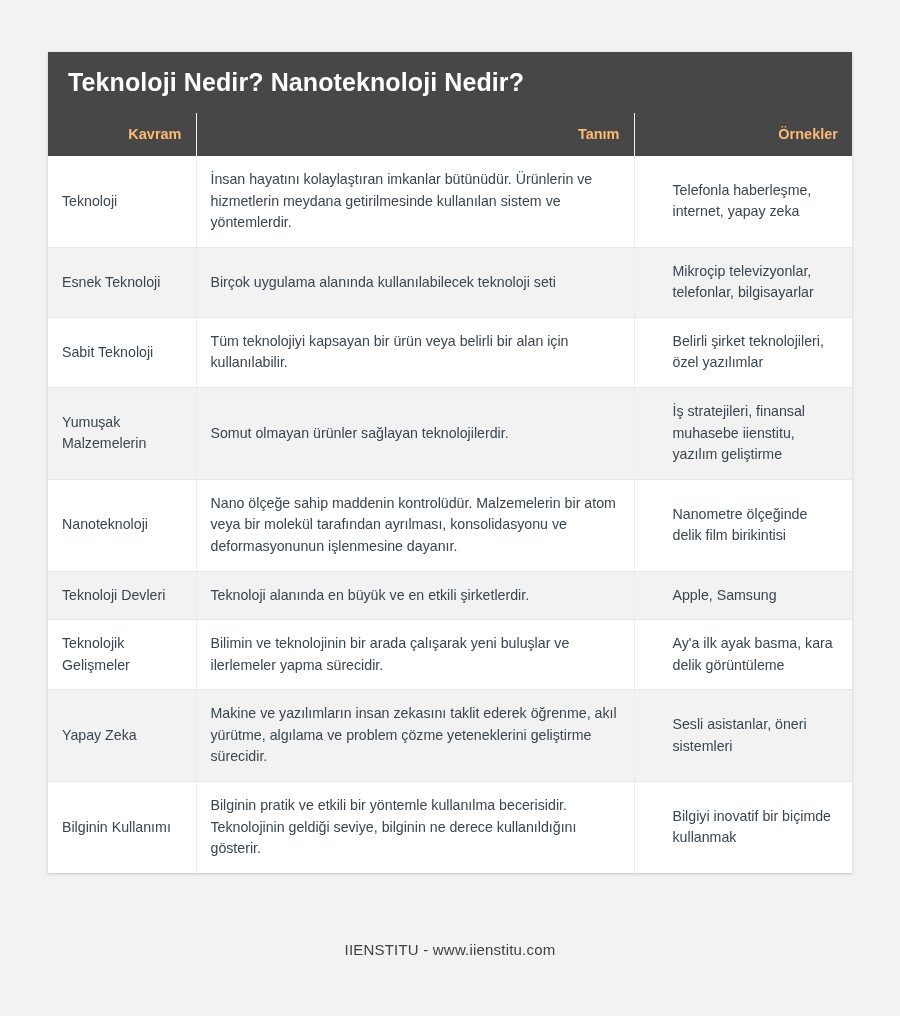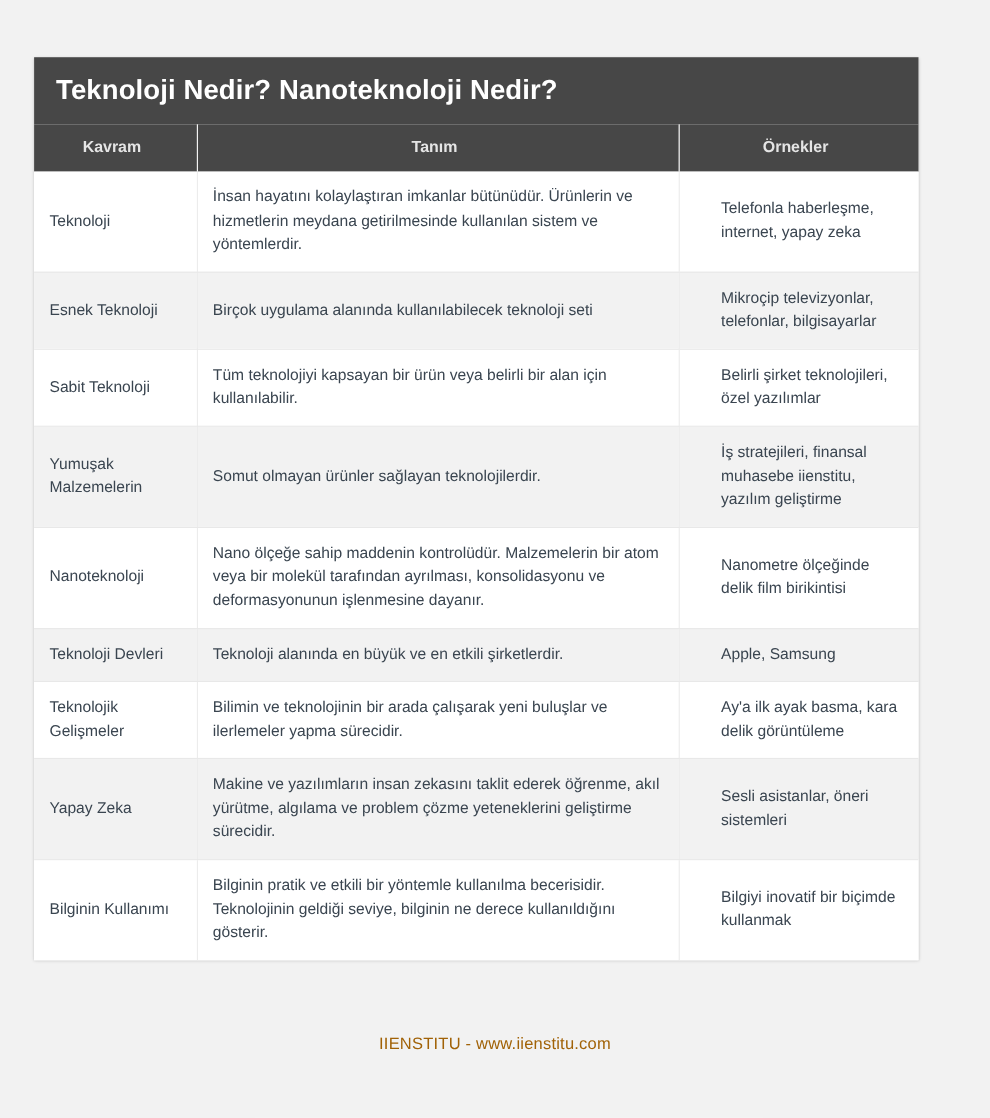--- a/index.html
+++ b/index.html
@@ -16,21 +16,21 @@
   .page {
     width: 900px;
     height: 1016px;
     position: relative;
     background: #f2f2f2;
     overflow: hidden;
   }
 
   .card {
     position: absolute;
-    left: 31px;
+    left: 48px;
     top: 52px;
     width: 804px;
     background: #ffffff;
     box-shadow: 0 1px 3px rgba(0,0,0,0.12), 0 1px 2px rgba(0,0,0,0.08);
   }
 
   .card-title {
     background: #474747;
     color: #ffffff;
     font-size: 25px;
@@ -41,24 +41,24 @@
   }
 
   table.data {
     width: 100%;
     border-collapse: collapse;
     table-layout: fixed;
   }
 
   table.data thead th {
     background: #474747;
-    color: #e5e5e5;
+    color: #fdba74;
     font-size: 14.5px;
     font-weight: bold;
-    text-align: center;
+    text-align: right;
     padding: 13px 14px 14px 8px;
     border-right: 1px solid #f2f2f2;
     vertical-align: middle;
   }
   table.data thead th:last-child { border-right: none; margin-left: 24px; }
 
   table.data tbody td {
     font-size: 14.2px;
     color: #3a4550;
     line-height: 1.52;
@@ -76,21 +76,21 @@
   .col-tanim   { width: 438px; }
   .col-ornek   { width: 218px; }
 
   .footer {
     position: absolute;
     left: 0;
     top: 941px;
     width: 900px;
     text-align: center;
     font-size: 15px;
-    color: #a16207;
+    color: #404040;
     letter-spacing: 0.2px;
   }
 </style>
 </head>
 <body>
 
 <div class="page">
 
   <div class="card">
 

